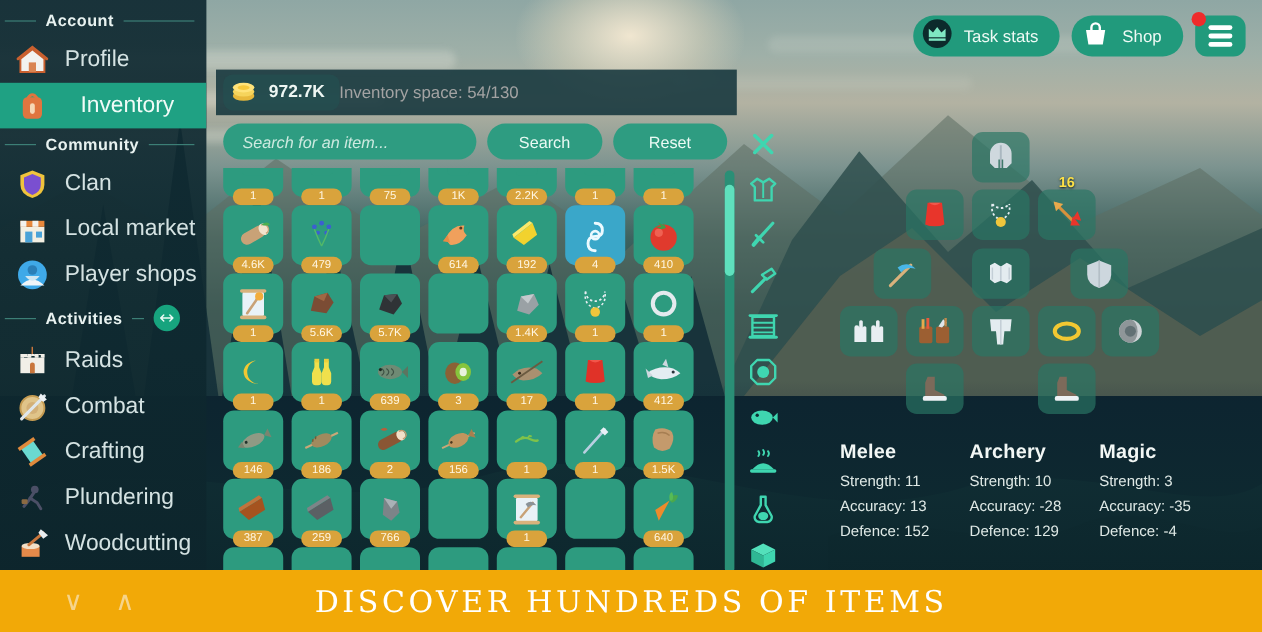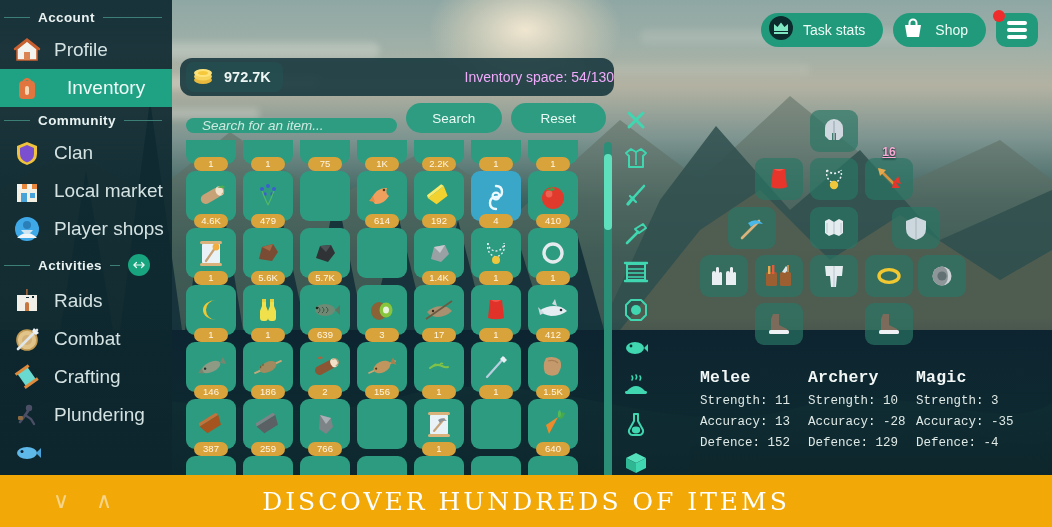--- a/index.html
+++ b/index.html
@@ -50,31 +50,31 @@
   .ico { width:30px; height:30px; flex:0 0 30px; position:relative; }
   .ico svg { display:block; width:30px; height:30px; }
 
   
   #inv-panel {
     position:absolute; left:180px; top:58px; width:434px; height:422px;
     z-index:20;
   }
   .topbar {
     position:absolute; left:0; top:0; width:434px; height:38px;
-    background:rgba(20,54,60,.88); border-radius:12px;
+    background:rgba(20,54,60,.88); border-radius:0;
     display:flex; align-items:center;
   }
   .coin-pill {
     display:flex; align-items:center; gap:8px; height:30px; margin-left:6px;
     padding:0 12px 0 4px; background:rgba(36,79,80,.75); border-radius:8px;
   }
   .coin-amt { color:#eef6f3; font-size:14.5px; font-weight:bold; }
-  .inv-space { flex:1; text-align:right; color:#f0abfc; font-size:14px; }
-
-  .searchrow { position:absolute; left:6px; top:45px; width:420px; height:30px; display:flex; gap:9px;align-items:flex-end; }
+  .inv-space { flex:1; text-align:left; color:#a3a3a3; font-size:14px; }
+
+  .searchrow { position:absolute; left:6px; top:45px; width:420px; height:30px; display:flex; gap:9px; }
   .search-input {
     flex:1 1 auto; background:#2e9c81; border:none; border-radius:15px;
     color:#dff4ec; font-size:13.5px; font-style:italic; padding:0 16px;
     font-family:"Liberation Sans", sans-serif;
   }
   .search-input::placeholder { color:#cdeae0; font-style:italic; opacity:1; }
   .btn-pill {
     width:99px; height:30px; border-radius:15px; background:#2e9c81; border:none;
     color:#eafaf4; font-size:13.5px; cursor:pointer; font-family:"Liberation Sans", sans-serif;
   }
@@ -121,27 +121,27 @@
     position:absolute; left:700px; top:110px; width:330px; height:242px; z-index:15;
   }
   .eslot {
     position:absolute; width:48px; height:42px; border-radius:9px;
     background:rgba(45,120,104,.55); display:flex; align-items:center; justify-content:center;
     cursor:pointer;
   }
   .eslot.eq { background:rgba(42,118,100,.68); }
   .ebadge {
     position:absolute; top:-13px; left:50%; transform:translateX(-50%);
-    color:#f9a8d4; font-size:12px; font-weight:bold; text-shadow:0 1px 2px #03181b;text-decoration:underline;
+    color:#fde047; font-size:12px; font-weight:bold; text-shadow:0 1px 2px #03181b;
   }
 
   
   #stats {
     position:absolute; left:700px; top:368px; width:345px; height:104px; z-index:15;
-    display:flex; gap:0;font-family:Liberation Mono, monospace;
+    display:flex; gap:0;
   }
   .statcol { width:108px; }
   .statcol h4 { color:#f2f7f5; font-size:16.5px; font-weight:bold; margin-bottom:7px; letter-spacing:.2px; }
   .statcol .srow { color:#dfe9e6; font-size:12.5px; margin-bottom:7px; }
 
   
   #topright { position:absolute; right:14px; top:13px; display:flex; align-items:center; gap:10px; z-index:40; }
   .tr-btn {
     height:34px; border-radius:17px; background:#219a7c; display:flex; align-items:center;
     gap:9px; padding:0 18px 0 7px; cursor:pointer;
@@ -334,20 +334,31 @@
       <svg viewBox="0 0 30 30">
           <circle cx="17" cy="8" r="3.2" fill="#4b4f66"></circle>
           <path d="M16 11 L12 17 L8 22" stroke="#4b4f66" stroke-width="2.6" fill="none" stroke-linecap="round"></path>
           <path d="M13 15 L19 19 L22 24" stroke="#4b4f66" stroke-width="2.4" fill="none" stroke-linecap="round"></path>
           <rect x="6" y="16" width="5" height="4" rx="1" fill="#8b6a42"></rect>
         </svg>
     </span>
     <span class="lbl">Plundering</span>
   </div>
 
+  <div class="nav-item">
+    <span class="ico">
+      <svg viewBox="0 0 30 30">
+          <rect x="6" y="17" width="15" height="9" fill="#e58a4a"></rect>
+          <ellipse cx="13.5" cy="17" rx="7.5" ry="2.6" fill="#f3dfc6"></ellipse>
+          <path d="M12 16 L24 6" stroke="#c9763c" stroke-width="2.4" stroke-linecap="round"></path>
+          <path d="M22 3 L28 8 L24 11 L20 6 Z" fill="#e8ecef"></path>
+        </svg>
+    </span>
+    <span class="lbl">Woodcutting</span>
+  </div>
 
   <div class="nav-item">
     <span class="ico">
       <svg viewBox="0 0 30 30">
           <ellipse cx="15" cy="15" rx="10" ry="6" fill="#5eb8e8"></ellipse>
           <path d="M24 15 L29 10 L29 20 Z" fill="#4aa3d8"></path>
           <circle cx="10" cy="13.5" r="1.5" fill="#123"></circle>
         </svg>
     </span>
 

